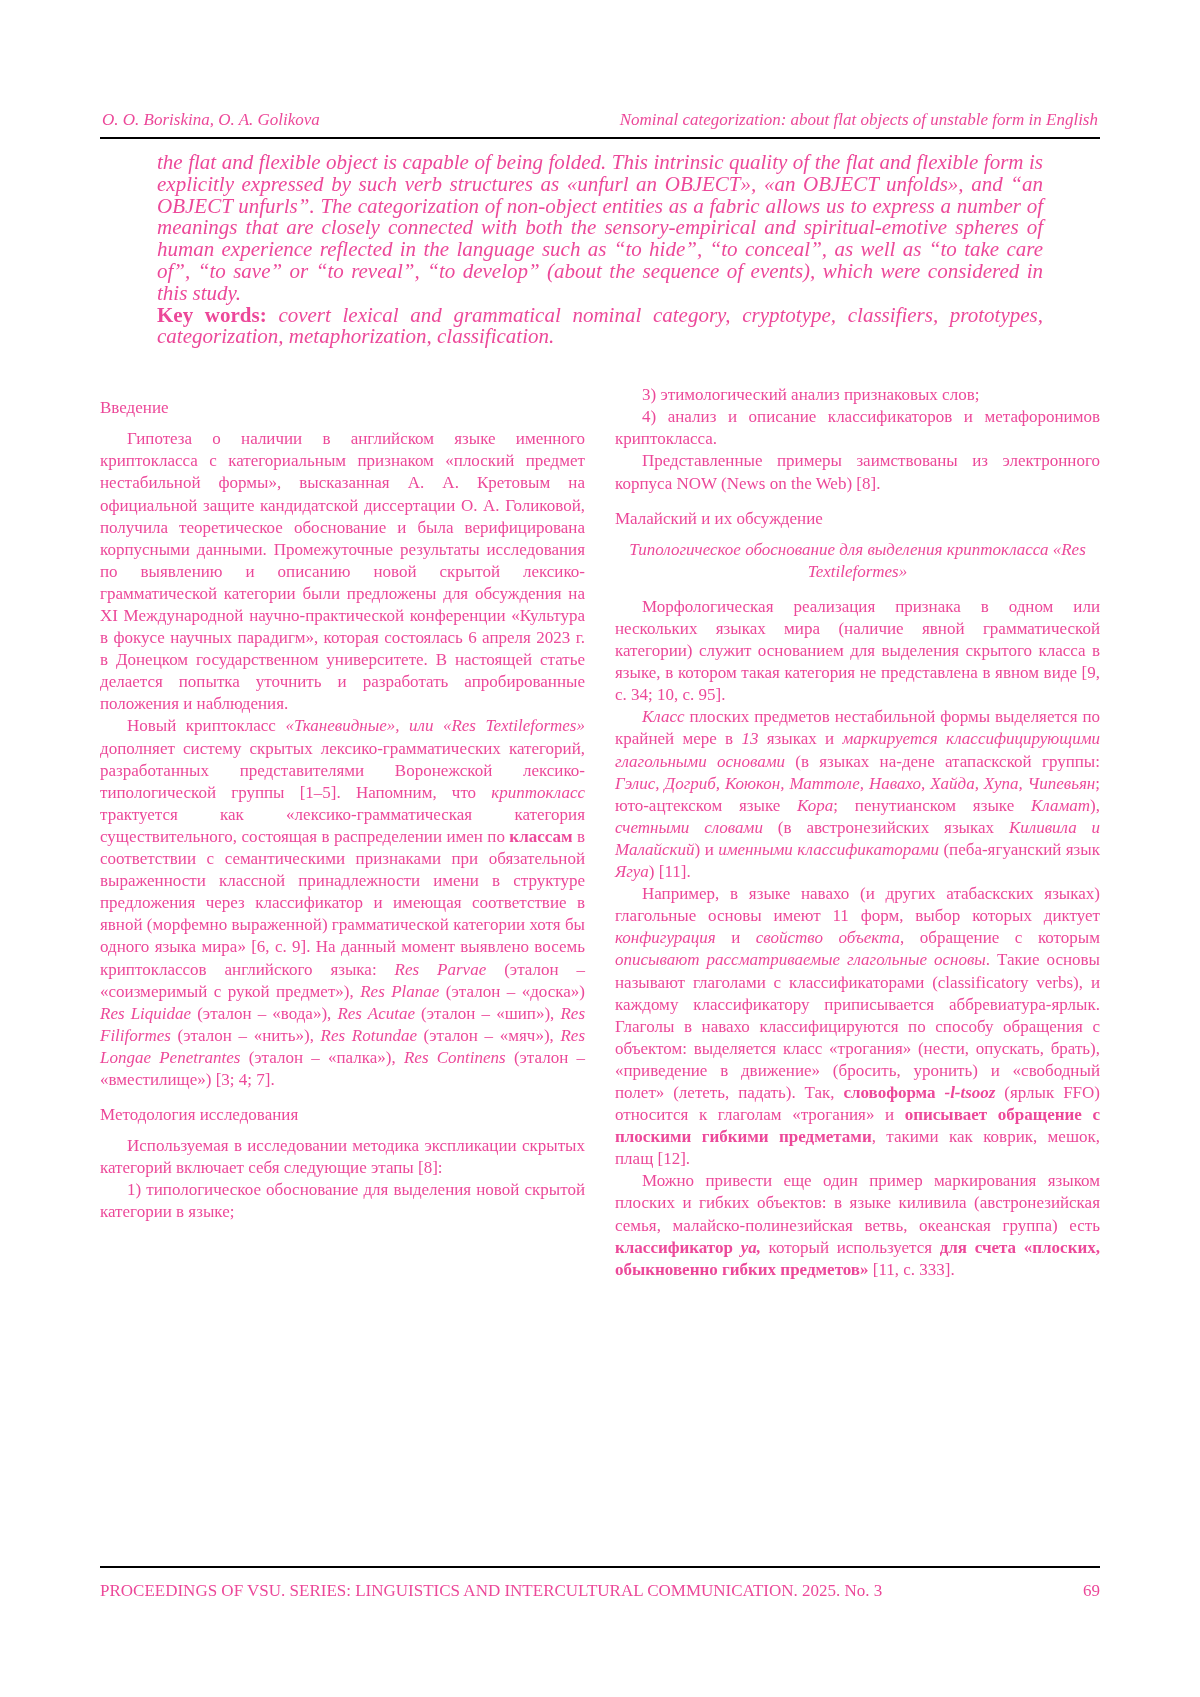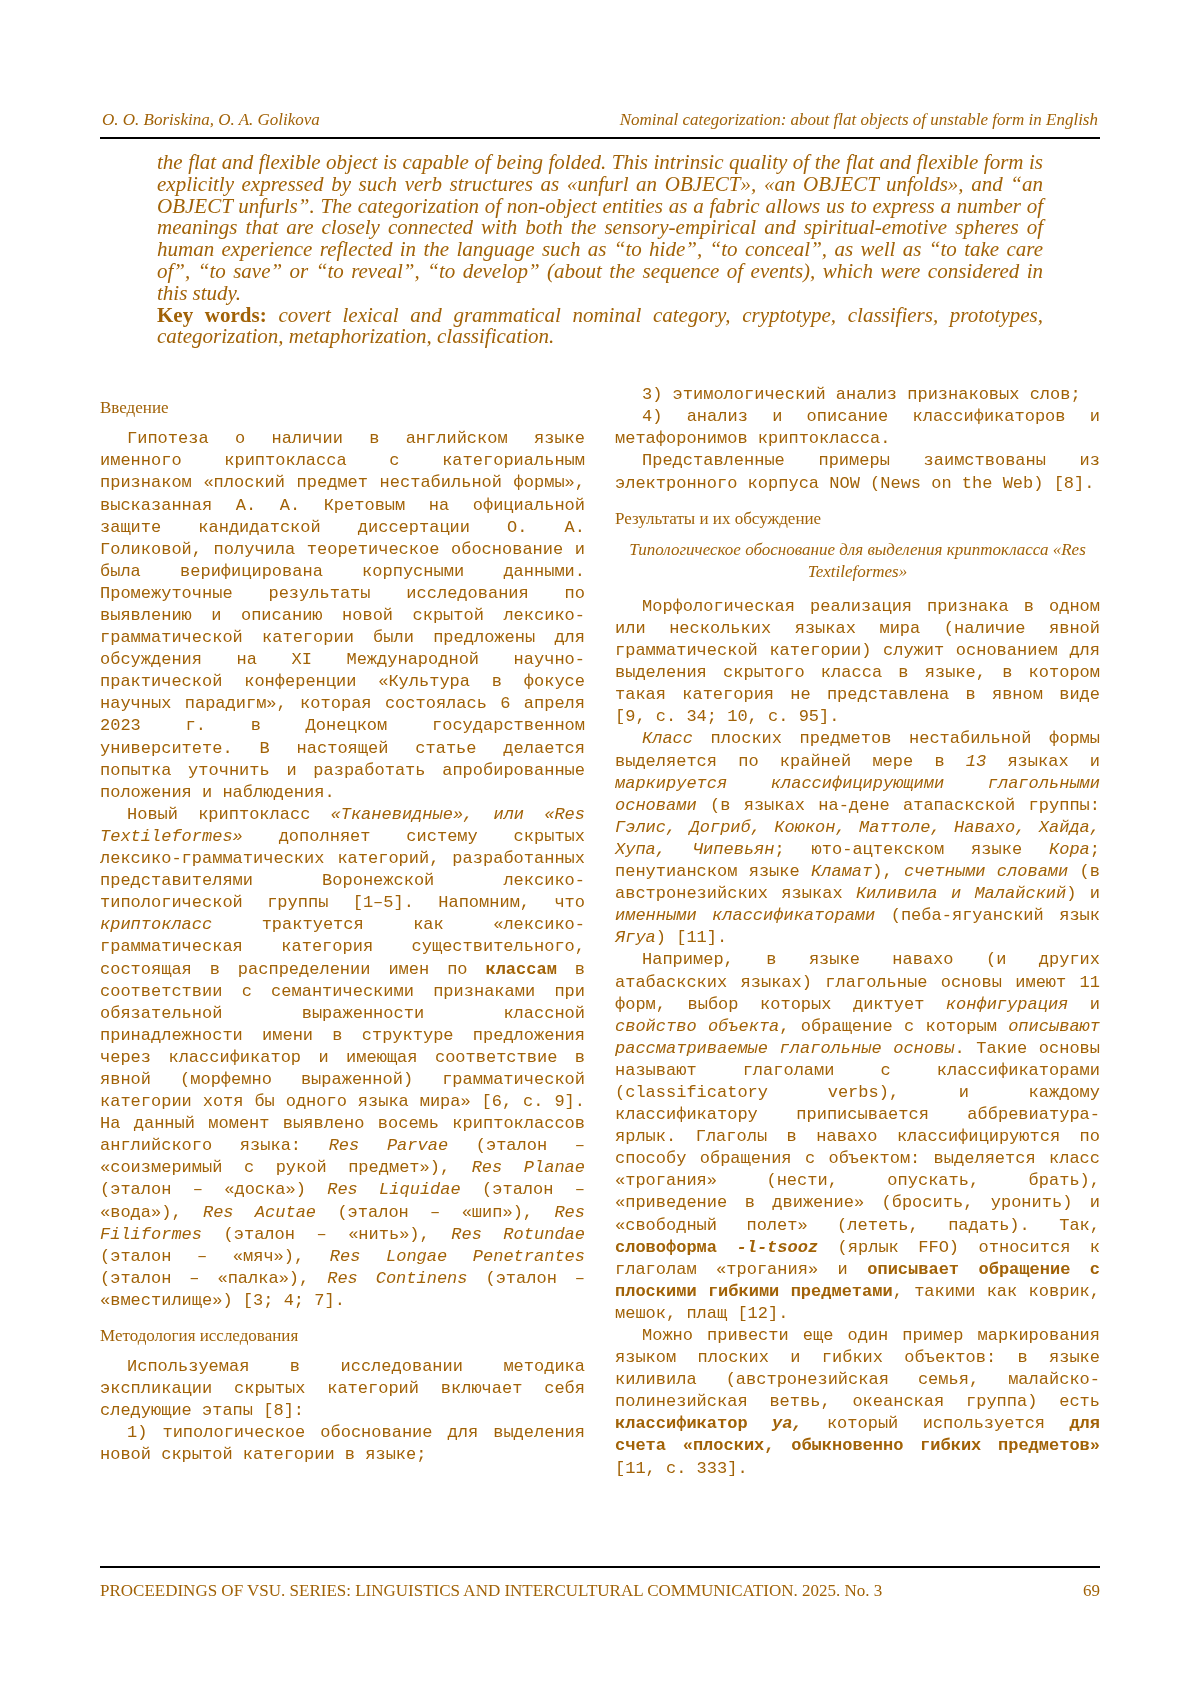--- a/index.html
+++ b/index.html
@@ -1,31 +1,31 @@
 <!DOCTYPE html>
 <html lang="ru"><head>
 <meta charset="utf-8">
 <style>
   * { margin: 0; padding: 0; box-sizing: border-box; }
   html, body { background: #ffffff; }
   .page {
     width: 1200px; height: 1697px; position: relative; overflow: hidden;
-    background: #ffffff; color: #a16207; margin: 0 auto;
+    background: #ffffff; color: #ec4899; margin: 0 auto;
     font-family: "Liberation Serif", "DejaVu Serif", serif;
   }
   .content { padding: 110px 100px 0 100px; }
   .header-row {
     display: flex; justify-content: space-between; align-items: baseline;
     font-style: italic; font-size: 17px; padding: 0 2px 7px 2px;
   }
   .rule { border-top: 2px solid #000; }
   .abstract { margin: 13px 57px 0 57px; font-size: 21px; line-height: 21.8px; }
   .columns { display: flex; gap: 30px; margin-top: 36px; font-size: 17px; line-height: 22.1px; }
   .col { flex: 1 1 0; min-width: 0; }
-  .para { text-align: justify; text-indent: 27px; font-family: Liberation Mono, monospace; }
+  .para { text-align: justify; text-indent: 27px; }
   .para-flush { text-align: justify; text-indent: 0; }
   .heading { font-size: 17px; font-weight: 400; text-align: left; margin: 13px 0 9px; }
   .subheading { font-style: italic; text-align: center; margin: 0 0 13px; }
   .it { font-style: italic; }
   .bd { font-weight: 700; }
   .footer { position: absolute; left: 100px; right: 100px; bottom: 96px; }
   .footer-row {
     display: flex; justify-content: space-between; align-items: flex-end;
     padding-top: 13px; font-size: 17px;
   }
@@ -54,21 +54,21 @@
           <p class="para"><span>Гипотеза о наличии в английском языке именного криптокласса с категориальным признаком «плоский предмет нестабильной формы», высказанная А. А. Кретовым на официальной защите кандидатской диссертации О. А. Голиковой, получила теоретическое обоснование и была верифицирована корпусными данными. Промежуточные результаты исследования по выявлению и описанию новой скрытой лексико-грамматической категории были предложены для обсуждения на XI Международной научно-практической конференции «Культура в фокусе научных парадигм», которая состоялась 6 апреля 2023 г. в Донецком государственном университете. В настоящей статье делается попытка уточнить и разработать апробированные положения и наблюдения.</span></p>
           <p class="para"><span>Новый криптокласс </span><span class="it">«Тканевидные», или «Res Textileformes»</span><span> дополняет систему скрытых лексико-грамматических категорий, разработанных представителями Воронежской лексико-типологической группы [1–5]. Напомним, что </span><span class="it">криптокласс</span><span> трактуется как «лексико-грамматическая категория существительного, состоящая в распределении имен по </span><span class="bd">классам</span><span> в соответствии с семантическими признаками при обязательной выраженности классной принадлежности имени в структуре предложения через классификатор и имеющая соответствие в явной (морфемно выраженной) грамматической категории хотя бы одного языка мира» [6, с. 9]. На данный момент выявлено восемь криптоклассов английского языка: </span><span class="it">Res Parvae</span><span> (эталон – «соизмеримый с рукой предмет»), </span><span class="it">Res Planae</span><span> (эталон – «доска») </span><span class="it">Res Liquidae</span><span> (эталон – «вода»), </span><span class="it">Res Acutae</span><span> (эталон – «шип»), </span><span class="it">Res Filiformes</span><span> (эталон – «нить»), </span><span class="it">Res Rotundae</span><span> (эталон – «мяч»), </span><span class="it">Res Longae Penetrantes</span><span> (эталон – «палка»), </span><span class="it">Res Continens</span><span> (эталон – «вместилище») [3; 4; 7].</span></p>
           <h2 class="heading"><span>Методология исследования</span></h2>
           <p class="para"><span>Используемая в исследовании методика экспликации скрытых категорий включает себя следующие этапы [8]:</span></p>
           <p class="para"><span>1) типологическое обоснование для выделения новой скрытой категории в языке;</span></p>
         </div>
       <div class="col">
           <p class="para"><span>3) этимологический анализ признаковых слов;</span></p>
           <p class="para"><span>4) анализ и описание классификаторов и метафоронимов криптокласса.</span></p>
           <p class="para"><span>Представленные примеры заимствованы из электронного корпуса NOW (News on the Web) [8].</span></p>
-          <h2 class="heading"><span>Результаты и их обсуждение</span></h2>
+          <h2 class="heading"><span>Малайский и их обсуждение</span></h2>
           <p class="subheading"><span class="it">Типологическое обоснование для выделения криптокласса «Res Textileformes»</span></p>
           <p class="para"><span>Морфологическая реализация признака в одном или нескольких языках мира (наличие явной грамматической категории) служит основанием для выделения скрытого класса в языке, в котором такая категория не представлена в явном виде [9, с. 34; 10, с. 95].</span></p>
           <p class="para"><span class="it">Класс</span><span> плоских предметов нестабильной формы выделяется по крайней мере в </span><span class="it">13</span><span> языках и </span><span class="it">маркируется классифицирующими глагольными основами</span><span> (в языках на-дене атапаскской группы: </span><span class="it">Гэлис, Догриб, Коюкон, Маттоле, Навахо, Хайда, Хупа, Чипевьян</span><span>; юто-ацтекском языке </span><span class="it">Кора</span><span>; пенутианском языке </span><span class="it">Кламат</span><span>), </span><span class="it">счетными словами</span><span> (в австронезийских языках </span><span class="it">Киливила и Малайский</span><span>) и </span><span class="it">именными классификаторами</span><span> (пеба-ягуанский язык </span><span class="it">Ягуа</span><span>) [11].</span></p>
           <p class="para"><span>Например, в языке навахо (и других атабаскских языках) глагольные основы имеют 11 форм, выбор которых диктует </span><span class="it">конфигурация</span><span> и </span><span class="it">свойство объекта</span><span>, обращение с которым </span><span class="it">описывают рассматриваемые глагольные основы</span><span>. Такие основы называют глаголами с классификаторами (classificatory verbs), и каждому классификатору приписывается аббревиатура-ярлык. Глаголы в навахо классифицируются по способу обращения с объектом: выделяется класс «трогания» (нести, опускать, брать), «приведение в движение» (бросить, уронить) и «свободный полет» (лететь, падать). Так, </span><span class="bd">словоформа </span><span class="it bd">-l-tsooz</span><span> (</span><span>ярлык FFO) относится к глаголам «трогания» и </span><span class="bd">описывает обращение с плоскими гибкими предметами</span><span>, такими как коврик, мешок, плащ [12].</span></p>
           <p class="para"><span>Можно привести еще один пример маркирования языком плоских и гибких объектов: в языке киливила (австронезийская семья, малайско-полинезийская ветвь, океанская группа) есть </span><span class="bd">классификатор </span><span class="it bd">ya,</span><span> который используется </span><span class="bd">для счета «плоских, обыкновенно гибких предметов»</span><span> [11, с. 333].</span></p>
         </div>
     </div>
 
   </div>
 

